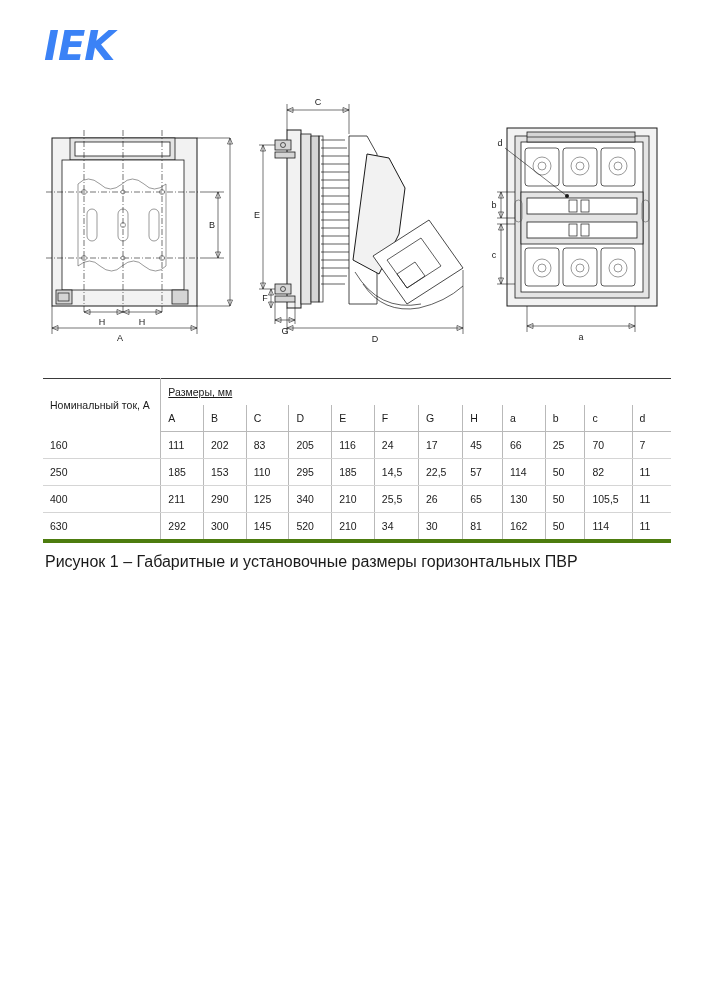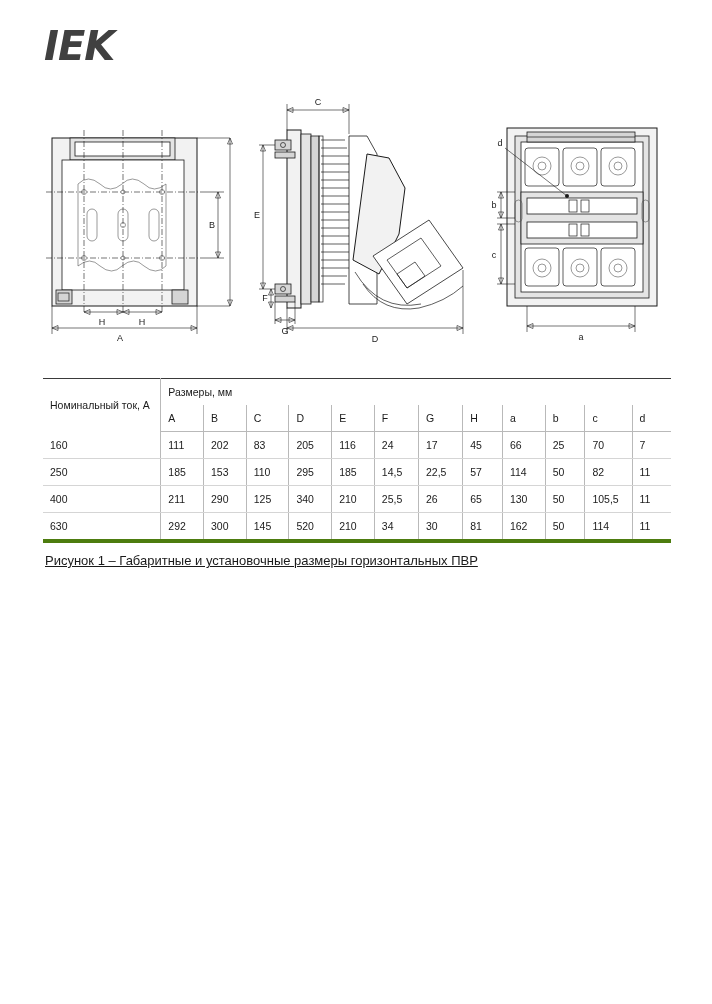--- a/index.html
+++ b/index.html
@@ -23,21 +23,21 @@
   }
   
   .logo {
     position: absolute;
     left: 44px;
     top: 26px;
     font-family: "DejaVu Sans", sans-serif;
     font-weight: bold;
     font-size: 40px;
     letter-spacing: -1px;
-    color: #404040;
+    color: #3b82f6;
     line-height: 40px;
     font-style: italic;
   }
   
   .figure {
     position: absolute;
     left: 40px;
     top: 88px;
     width: 632px;
     height: 270px;
@@ -89,30 +89,29 @@
     color: #1a1a1a;
   }
   table.dims tr.r-top td { border-top: 1px solid #3a3a3a; }
   table.dims tr.r-head2 td { border-bottom: 1px solid #b9b9b9; }
   table.dims tr.r-sub td { border-bottom: 1px solid #d5d5d5; }
   table.dims tr.r-last td { border-bottom: 4px solid #4d7c0f; }
   table.dims td.first, table.dims th.first { border-left: none; }
   table.dims td.last,  table.dims th.last  { border-right: none; }
   .col-name { width: 140px; }
   .sz-col   { width: 40px; }
-  .hdr-merge { border-bottom: none !important; }
+  .hdr-merge { border-bottom: none !important; text-decoration: underline; }
 
   
   .caption {
     position: absolute;
     left: 45px;
     top: 553px;
-    font-size: 13px;
+    font-size: 16px;
     color: #1a1a1a;
-    text-decoration: underline;
   }
 </style>
 </head>
 <body>
 
 <div class="page">
 
   <div class="logo">IEK</div>
 
   <div class="figure">

